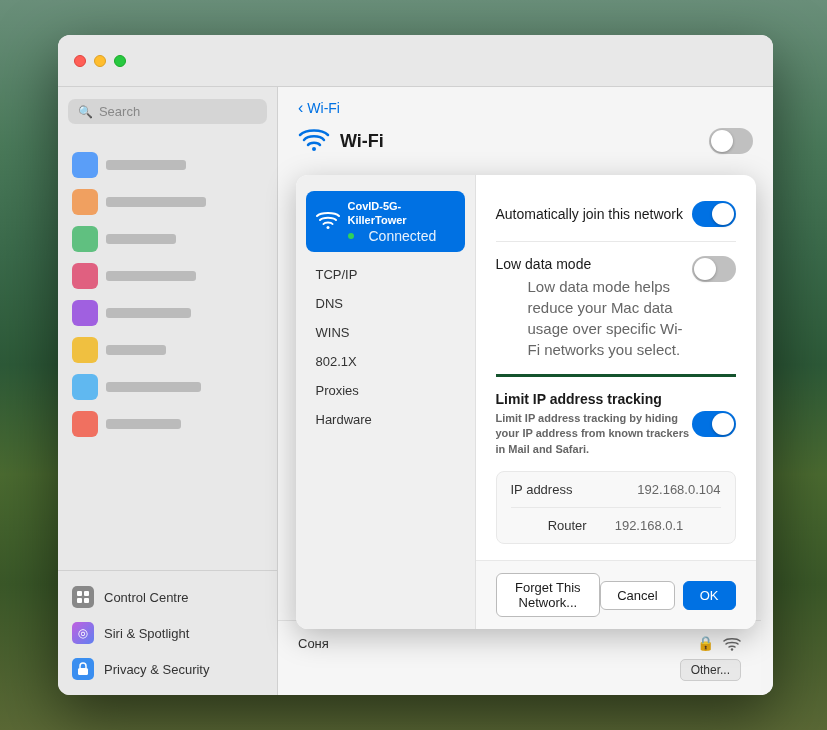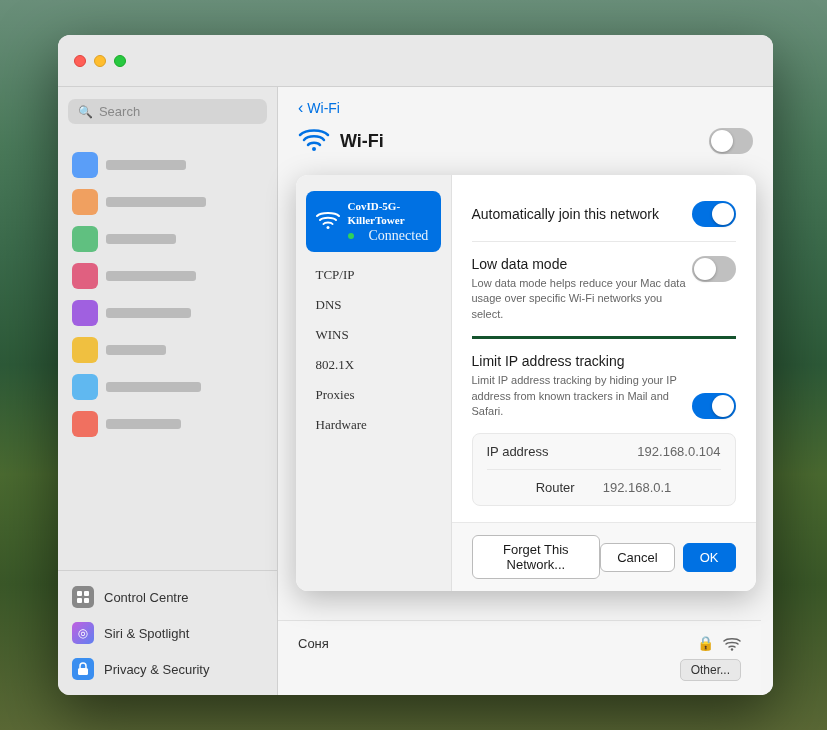--- a/index.html
+++ b/index.html
@@ -336,28 +336,27 @@
             background: white;
             border-radius: 12px;
             box-shadow: 0 8px 30px rgba(0,0,0,0.25);
             width: 460px;
             display: flex;
             margin-top: 10px;
             overflow: hidden;
           ">
 
             <div style="
-              width: 156px;
+              width: 180px;
               background: #f0f0f0;
               border-right: 1px solid #e0e0e0;
               display: flex;
               flex-direction: column;
               padding: 12px 0;
               flex-shrink: 0;
-              font-family: Liberation Serif, serif;
             ">
 
               <div style="
                 margin: 4px 10px 8px;
                 background: #0071e3;
                 border-radius: 8px;
                 padding: 8px 10px;
                 display: flex;
                 align-items: center;
                 gap: 8px;
@@ -408,32 +407,33 @@
 
                 <div style="
                   display: flex;
                   align-items: flex-start;
                   justify-content: space-between;
                   padding: 14px 0;
                   border-bottom: 3px solid #14532d;
                 ">
                   <div>
                     <div style="font-size: 14px; color: #1a1a1a;">Low data mode</div>
-                    <div style="font-size: 11px; color: #666; margin-top: 4px; line-height: 1.4; max-width: 240px;">Low data mode helps reduce your Mac data usage over specific Wi-Fi networks you select.</div>
+                    <div style="font-size: 15px; color: #666; margin-top: 4px; line-height: 1.4; max-width: 240px; margin-left: 32px;">Low data mode helps reduce your Mac data usage over specific Wi-Fi networks you select.</div>
                   </div>
                   <div class="toggle off">
                     <div class="toggle-knob"></div>
                   </div>
                 </div>
 
                 <div style="
                   display: flex;
-                  align-items: flex-end;
+                  align-items: center;
                   justify-content: space-between;
                   padding: 14px 0 14px;
+                  font-weight: bold;
                 ">
                   <div>
                     <div style="font-size: 14px; color: #1a1a1a;">Limit IP address tracking</div>
                     <div style="font-size: 11px; color: #666; margin-top: 4px; line-height: 1.4; max-width: 240px;">Limit IP address tracking by hiding your IP address from known trackers in Mail and Safari.</div>
                   </div>
                   <div class="toggle on">
                     <div class="toggle-knob"></div>
                   </div>
                 </div>
 

